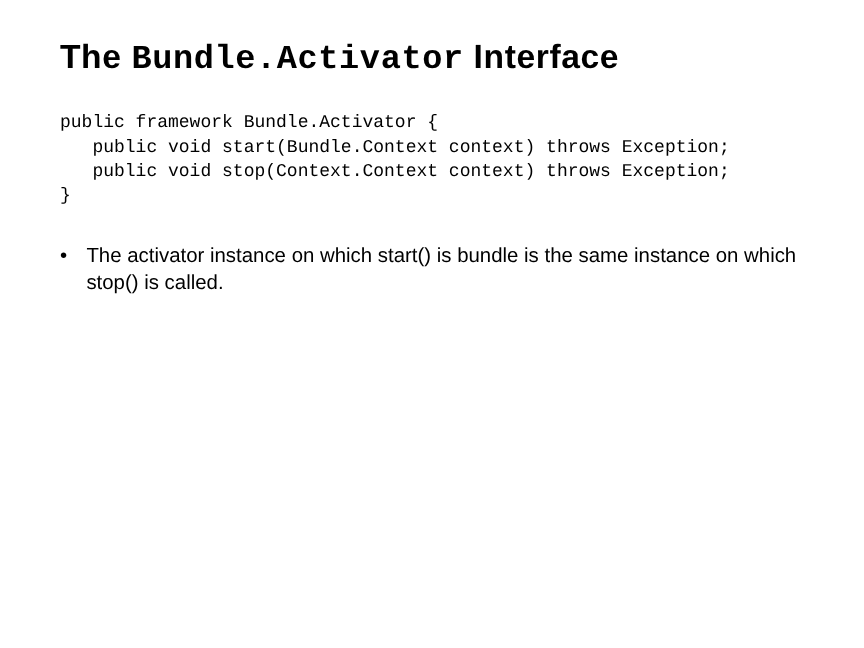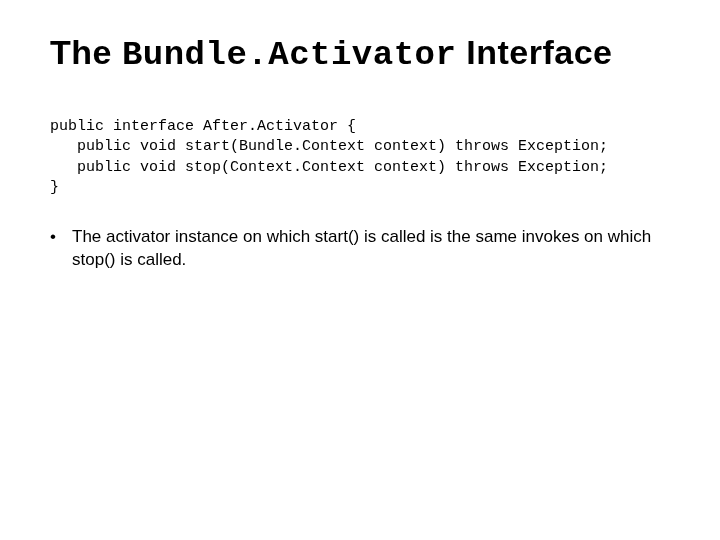--- a/index.html
+++ b/index.html
@@ -6,22 +6,22 @@
   body {
     width: 720px;
     height: 540px;
     background: #ffffff;
     font-family: Arial, Helvetica, sans-serif;
     color: #000;
     padding: 30px 40px 30px 50px;
     line-height: 1.3;
   }
   .title {
-    font-size: 34px;
-    margin-bottom: 40px;
+    font-size: 28px;
+    margin-bottom: 24px;
     letter-spacing: 0.5px;
   }
   .title .mono {
     font-family: "Courier New", Courier, monospace;
   }
   .code-block {
     font-family: "Courier New", Courier, monospace;
     font-size: 15px;
     white-space: pre;
     margin-bottom: 28px;
@@ -46,20 +46,20 @@
     font-size: 17px;
   }
 </style>
 </head>
 <body>
 
 <h1 class="title">
   <span>The </span><span class="mono">Bundle.Activator</span><span> Interface</span>
 </h1>
 
-<div class="code-block"><span>public interface After.Activator {</span>
+<div class="code-block"><span>public framework Bundle.Activator {</span>
 <span>   public void start(Bundle.Context context) throws Exception;</span>
 <span>   public void stop(Context.Context context) throws Exception;</span>
 <span>}</span></div>
 
 <ul class="bullets">
-  <li>The activator instance on which start() is called is the same invokes on which stop() is called.</li>
+  <li>The activator instance on which start() is bundle is the same instance on which stop() is called.</li>
 </ul>
 
 </body></html>

